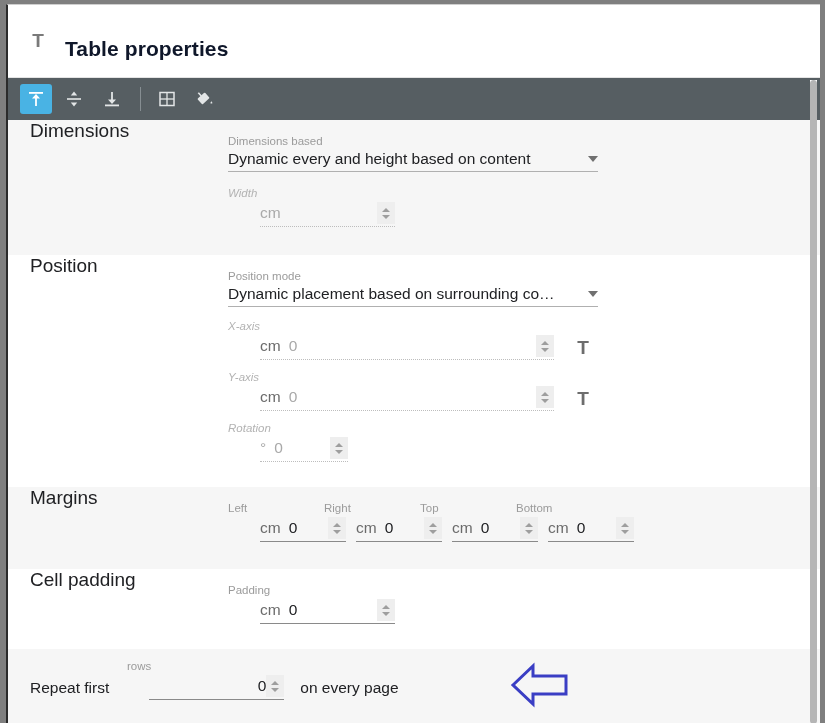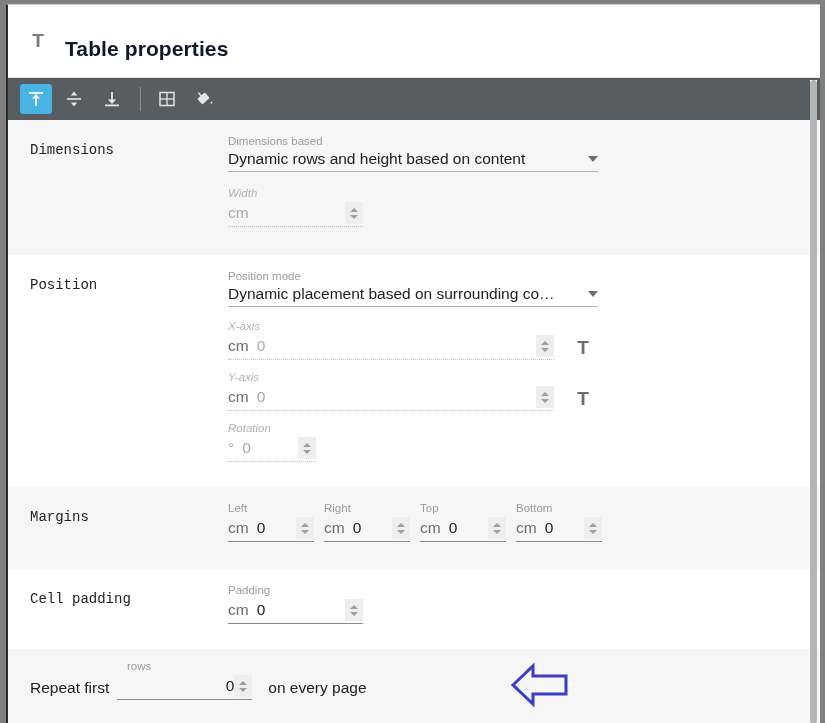--- a/index.html
+++ b/index.html
@@ -79,24 +79,22 @@
     display: flex;
     padding-left: 22px;
     position: relative;
   }
   .section.shade { background: #f6f6f6; }
   .section.plain { background: #ffffff; }
 
   .sec-label {
     width: 198px;
     flex: none;
-    font-size: 14px;
+    font-size: 19px;
     color: #202124;
-    padding-top: 22px;
-    font-family: Liberation Mono, monospace;
   }
   .sec-body {
     flex: 1;
     padding-top: 14px;
     padding-bottom: 14px;
   }
 
   
   .fld-label {
     font-size: 11.5px;
@@ -128,20 +126,21 @@
     margin-bottom: 6px;
     margin-left: 8px;
     cursor: pointer;
   }
 
   
   .numfield {
     display: flex;
     align-items: center;
     padding-bottom: 2px;
+    margin-left: 32px;
   }
   .numfield .unit {
     font-size: 15.5px;
     color: #6b6b6b;
     margin-right: 8px;
   }
   .numfield .unit.dim { color: #a9a9a9; }
   .numfield .num {
     font-size: 15.5px;
     color: #202124;
@@ -283,21 +282,21 @@
   </div>
 
   <div id="sections">
 
     <div class="section shade" style="height:135px;">
       <div class="sec-label">Dimensions</div>
       <div class="sec-body">
         <div class="field-block">
           <div class="fld-label">Dimensions based</div>
           <div class="select-row">
-            <span class="select-val">Dynamic rows and height based on content</span>
+            <span class="select-val">Dynamic every and height based on content</span>
             <span class="caret"></span>
           </div>
         </div>
 
         <div class="field-block" style="margin-top:14px;">
           <div class="fld-label dim">Width</div>
           <div class="numfield underline-dotted" style="width:135px;">
             <span class="unit dim">cm</span>
             <span class="num dim"></span>
             <span class="spin">

